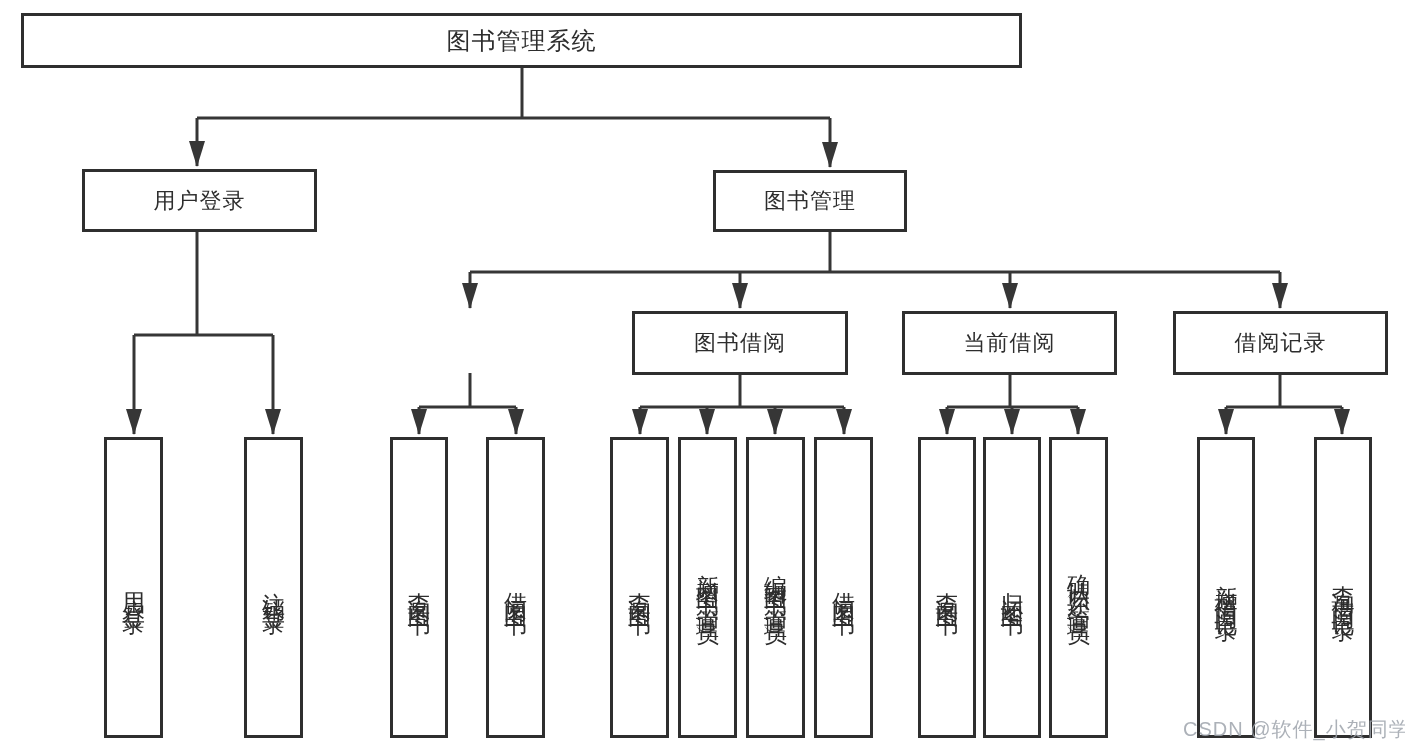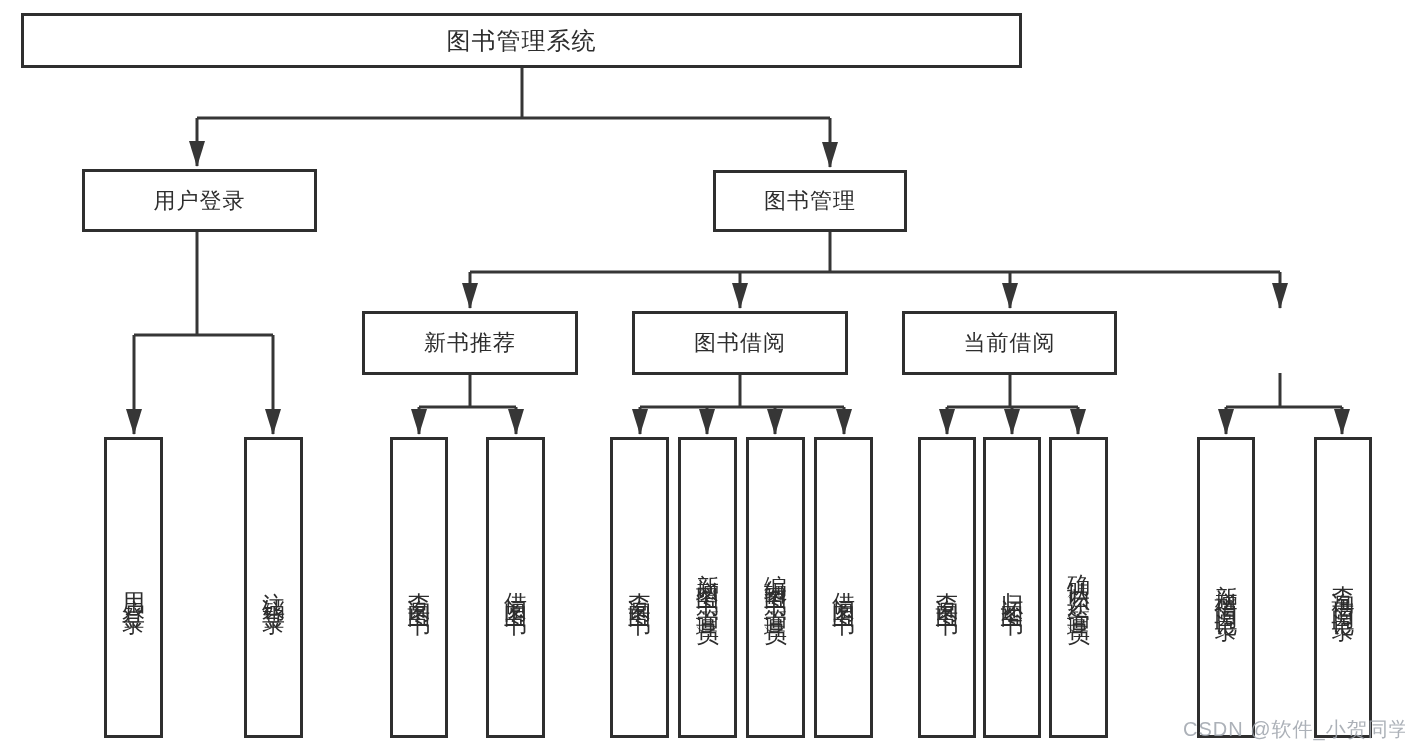--- a/index.html
+++ b/index.html
@@ -113,23 +113,23 @@
       <line x1="1226" y1="407" x2="1226" y2="434" marker-end="url(#arrow)"></line>
       <line x1="1342" y1="407" x2="1342" y2="434" marker-end="url(#arrow)"></line>
     </g>
   </svg>
 
   <div class="node root-box" style="left:21px; top:13px; width:1001px; height:55px;">图书管理系统</div>
 
   <div class="node hbox" style="left:82px; top:169px; width:235px; height:63px;">用户登录</div>
   <div class="node hbox" style="left:713px; top:170px; width:194px; height:62px;">图书管理</div>
 
-  <div class="node hbox" style="left:362px; top:311px; width:216px; height:64px;">新书推荐</div>
   <div class="node hbox" style="left:902px; top:311px; width:215px; height:64px;">当前借阅</div>
   <div class="node hbox" style="left:632px; top:311px; width:216px; height:64px;">图书借阅</div>
+  <div class="node hbox" style="left:1173px; top:311px; width:215px; height:64px;">借阅记录</div>
 
   <div class="node vbox" style="left:104px; top:437px; width:59px; height:301px;">用户登录</div>
   <div class="node vbox" style="left:244px; top:437px; width:59px; height:301px;">注销登录</div>
 
   <div class="node vbox" style="left:390px; top:437px; width:58px; height:301px;">查询图书</div>
   <div class="node vbox" style="left:486px; top:437px; width:59px; height:301px;">借阅图书</div>
 
   <div class="node vbox" style="left:610px; top:437px; width:59px; height:301px;">查询图书</div>
   <div class="node vbox" style="left:678px; top:437px; width:59px; height:301px;">新增图书（管理员）</div>
   <div class="node vbox" style="left:746px; top:437px; width:59px; height:301px;">编辑图书（管理员）</div>

